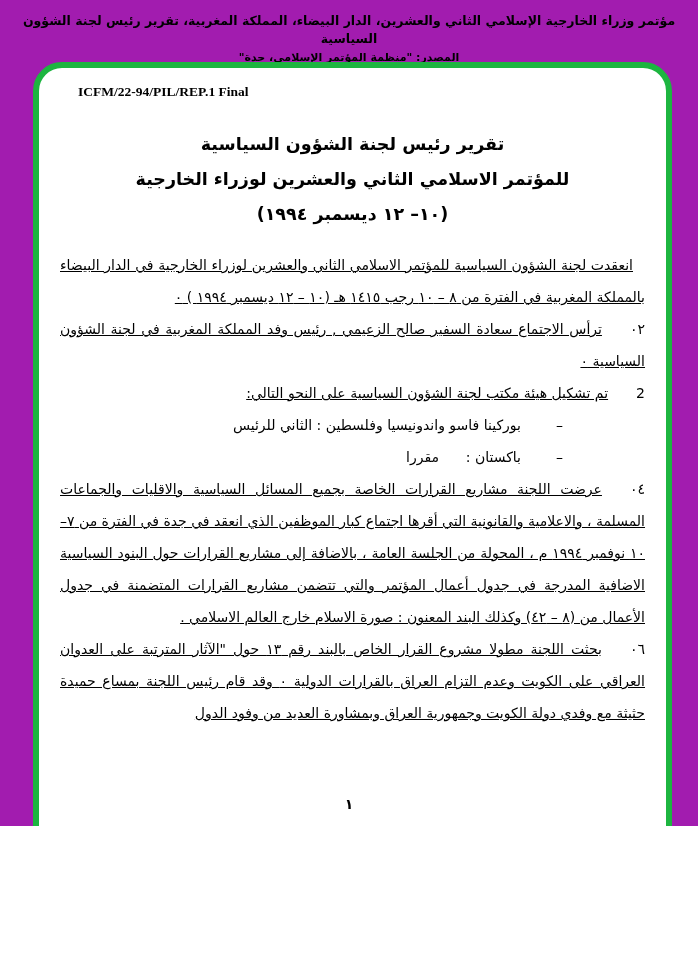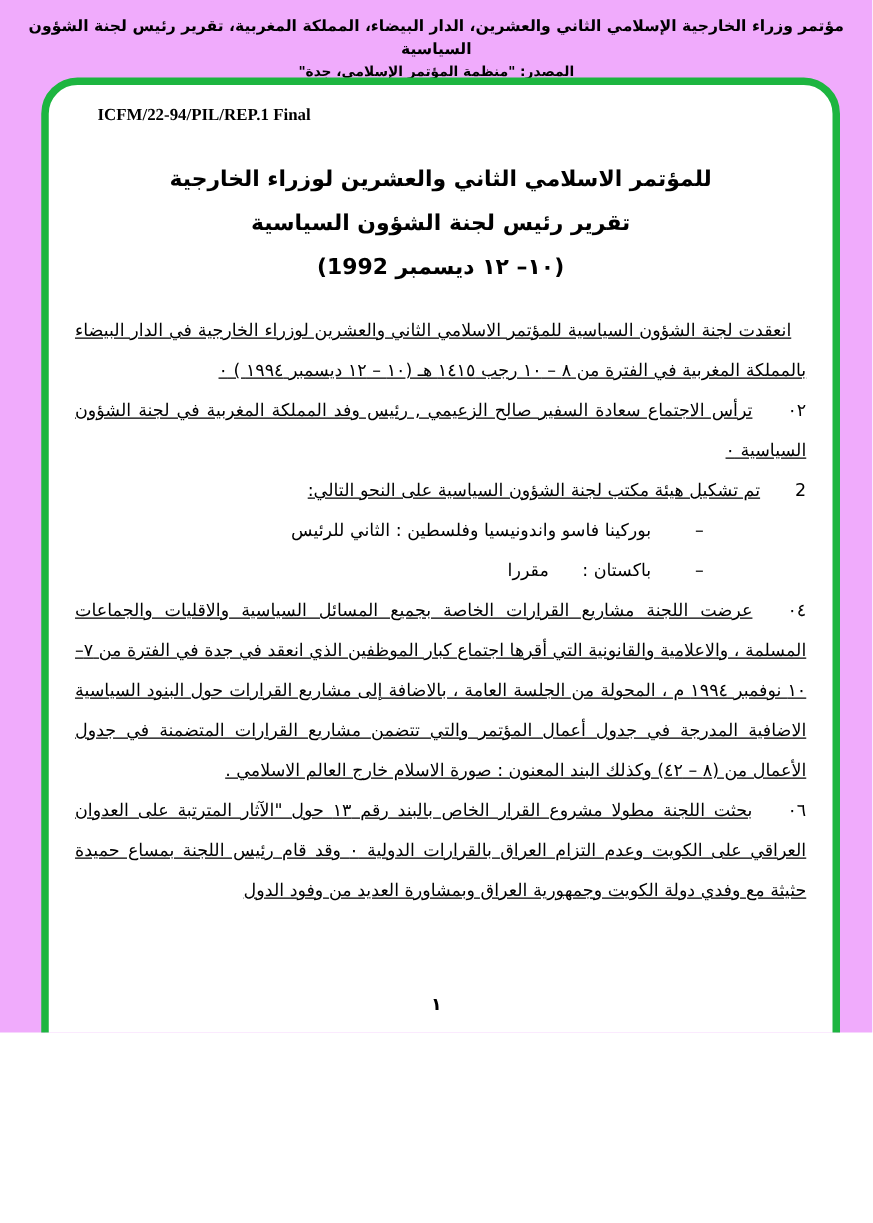--- a/index.html
+++ b/index.html
@@ -1,17 +1,17 @@
 <!DOCTYPE html>
 <html lang="ar"><head>
 <meta charset="utf-8">
 <style>
   html,body{margin:0;padding:0;background:#ffffff;}
   body{width:698px;height:978px;font-family:"DejaVu Sans",sans-serif;color:#000;}
-  .page{position:relative;width:698px;height:826px;background:#f0abfc;overflow:hidden;}
+  .page{position:relative;width:698px;height:826px;background:#a21caf;overflow:hidden;}
 
   
   .top-caption{position:absolute;top:12px;left:0;right:0;text-align:center;direction:rtl;font-weight:bold;}
   .caption-line1{font-size:12.5px;line-height:18px;letter-spacing:0;}
   .caption-line2{font-size:11px;line-height:20px;}
 
   
   .doc-box{position:absolute;left:33px;top:62px;width:627px;height:867px;
            border:6px solid #1db540;border-radius:14px;background:#fff;overflow:hidden;}
 
@@ -42,23 +42,23 @@
   <div class="top-caption">
     <div class="caption-line1">مؤتمر وزراء الخارجية الإسلامي الثاني والعشرين، الدار البيضاء، المملكة المغربية، تقرير رئيس لجنة الشؤون السياسية</div>
     <div class="caption-line2">المصدر:  "منظمة المؤتمر الإسلامي، جدة"</div>
   </div>
 
   <div class="doc-box" style="border-color: rgb(29, 181, 64); border-radius: 29px;">
 
     <div class="doc-ref">ICFM/22-94/PIL/REP.1 Final</div>
 
     <div class="title-block">
+      <div>تقرير رئيس لجنة الشؤون السياسية</div>
       <div>للمؤتمر الاسلامي الثاني والعشرين لوزراء الخارجية</div>
-      <div>تقرير رئيس لجنة الشؤون السياسية</div>
-      <div>(١٠– ١٢ ديسمبر 1992)</div>
+      <div>(١٠– ١٢ ديسمبر ١٩٩٤)</div>
     </div>
 
     <div class="body-text">
         <div class="para first"><span class="ptext">انعقدت لجنة الشؤون السياسية للمؤتمر الاسلامي الثاني والعشرين لوزراء الخارجية في الدار البيضاء بالمملكة المغربية في الفترة من ٨ – ١٠ رجب ١٤١٥ هـ (١٠ – ١٢ ديسمبر ١٩٩٤ ) ٠</span></div>
         <div class="para numbered"><span class="marker">٠٢</span><span class="ptext">ترأس الاجتماع سعادة السفير صالح الزعيمي , رئيس وفد المملكة المغربية في لجنة الشؤون السياسية ٠</span></div>
         <div class="para numbered"><span class="marker">2</span><span class="ptext">تم تشكيل هيئة مكتب لجنة الشؤون السياسية على النحو التالي:</span></div>
         <div class="subitem"><span class="dash">–</span><span class="subtext">بوركينا فاسو واندونيسيا وفلسطين : الثاني للرئيس</span></div>
         <div class="subitem"><span class="dash">–</span><span class="subtext">باكستان :      مقررا</span></div>
         <div class="para numbered"><span class="marker">٠٤</span><span class="ptext">عرضت اللجنة مشاريع القرارات الخاصة بجميع المسائل السياسية والاقليات والجماعات المسلمة ، والاعلامية والقانونية التي أقرها اجتماع كبار الموظفين الذي انعقد في جدة في الفترة من ٧–١٠ نوفمبر ١٩٩٤ م ، المحولة من الجلسة العامة ، بالاضافة إلى مشاريع القرارات حول البنود السياسية الاضافية المدرجة في جدول أعمال المؤتمر والتي تتضمن مشاريع القرارات المتضمنة في جدول الأعمال من (٨ – ٤٢) وكذلك البند المعنون : صورة الاسلام خارج العالم الاسلامي .</span></div>
         <div class="para numbered"><span class="marker">٠٦</span><span class="ptext">بحثت اللجنة مطولا مشروع القرار الخاص بالبند رقم ١٣ حول "الآثار المترتبة على العدوان العراقي على الكويت وعدم التزام العراق بالقرارات الدولية ٠ وقد قام رئيس اللجنة بمساع حميدة حثيثة مع وفدي دولة الكويت وجمهورية العراق وبمشاورة العديد من وفود الدول</span></div>

